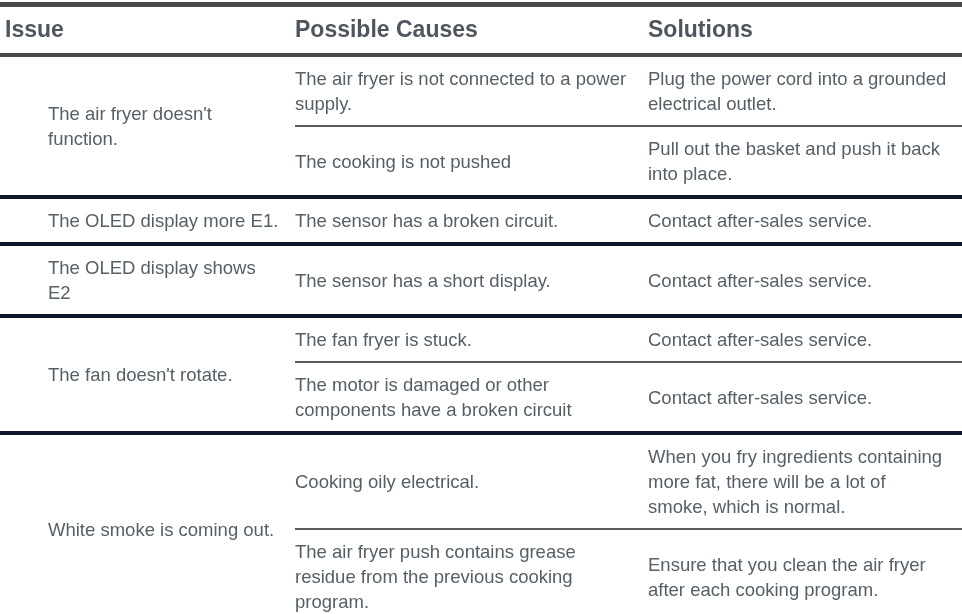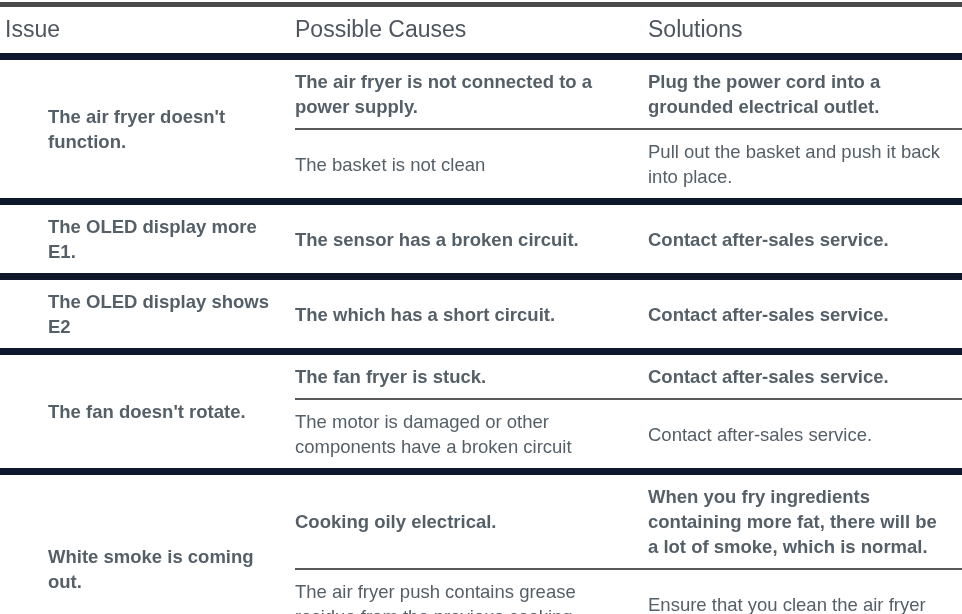--- a/index.html
+++ b/index.html
@@ -34,21 +34,21 @@
     table-layout: fixed;
   }
 
   col.c-issue    { width: 295px; }
   col.c-cause    { width: 353px; }
   col.c-solution { width: 314px; }
 
   
   thead th {
     text-align: left;
-    font-weight: 400;
+    font-weight: 700;
     font-size: 23px;
     line-height: 30px;
     color: #4e555e;
     padding: 7px 10px 9px 5px;
     vertical-align: top;
     border-bottom: 4px solid #4a4a4a;
   }
   thead th.col-cause,
   thead th.col-solution {
     padding-left: 0;
@@ -68,22 +68,21 @@
     padding-left: 0;
     padding-right: 14px;
   }
   td.col-issue {
     padding-right: 16px;
     padding-left: 48px;
   }
 
   
   tr.group-start > td {
-    border-top: 7px solid #0f172a;
-    font-weight: bold;
+    border-top: 4px solid #0f172a;
   }
 
   
   tr.sub-row > td.col-cause,
   tr.sub-row > td.col-solution {
     border-top: 2px solid #5a5a5a;
   }
 
   
   tr.table-end > td {
@@ -120,21 +119,21 @@
           </td>
           <td class="col-cause">
             <span class="cell-text">The air fryer is not connected to a power supply.</span>
           </td>
           <td class="col-solution">
             <span class="cell-text">Plug the power cord into a grounded electrical outlet.</span>
           </td>
         </tr>
         <tr class="sub-row">
           <td class="col-cause">
-            <span class="cell-text">The basket is not clean</span>
+            <span class="cell-text">The cooking is not pushed</span>
           </td>
           <td class="col-solution">
             <span class="cell-text">Pull out the basket and push it back into place.</span>
           </td>
         </tr>
         <tr class="group-start">
           <td class="col-issue" rowspan="1">
             <span class="cell-text">The OLED display more E1.</span>
           </td>
           <td class="col-cause">
@@ -142,21 +141,21 @@
           </td>
           <td class="col-solution">
             <span class="cell-text">Contact after-sales service.</span>
           </td>
         </tr>
         <tr class="group-start">
           <td class="col-issue" rowspan="1">
             <span class="cell-text">The OLED display shows E2</span>
           </td>
           <td class="col-cause">
-            <span class="cell-text">The which has a short circuit.</span>
+            <span class="cell-text">The sensor has a short display.</span>
           </td>
           <td class="col-solution">
             <span class="cell-text">Contact after-sales service.</span>
           </td>
         </tr>
         <tr class="group-start">
           <td class="col-issue" rowspan="2">
             <span class="cell-text">The fan doesn't rotate.</span>
           </td>
           <td class="col-cause">
@@ -183,21 +182,21 @@
           </td>
           <td class="col-solution">
             <span class="cell-text">When you fry ingredients containing more fat, there will be a lot of smoke, which is normal.</span>
           </td>
         </tr>
         <tr class="sub-row">
           <td class="col-cause">
             <span class="cell-text">The air fryer push contains grease residue from the previous cooking program.</span>
           </td>
           <td class="col-solution">
-            <span class="cell-text">Ensure that you clean the air fryer after each normal program.</span>
+            <span class="cell-text">Ensure that you clean the air fryer after each cooking program.</span>
           </td>
         </tr>
         <tr class="table-end">
           <td></td>
           <td></td>
           <td></td>
         </tr>
       </tbody>
   </table>
 

